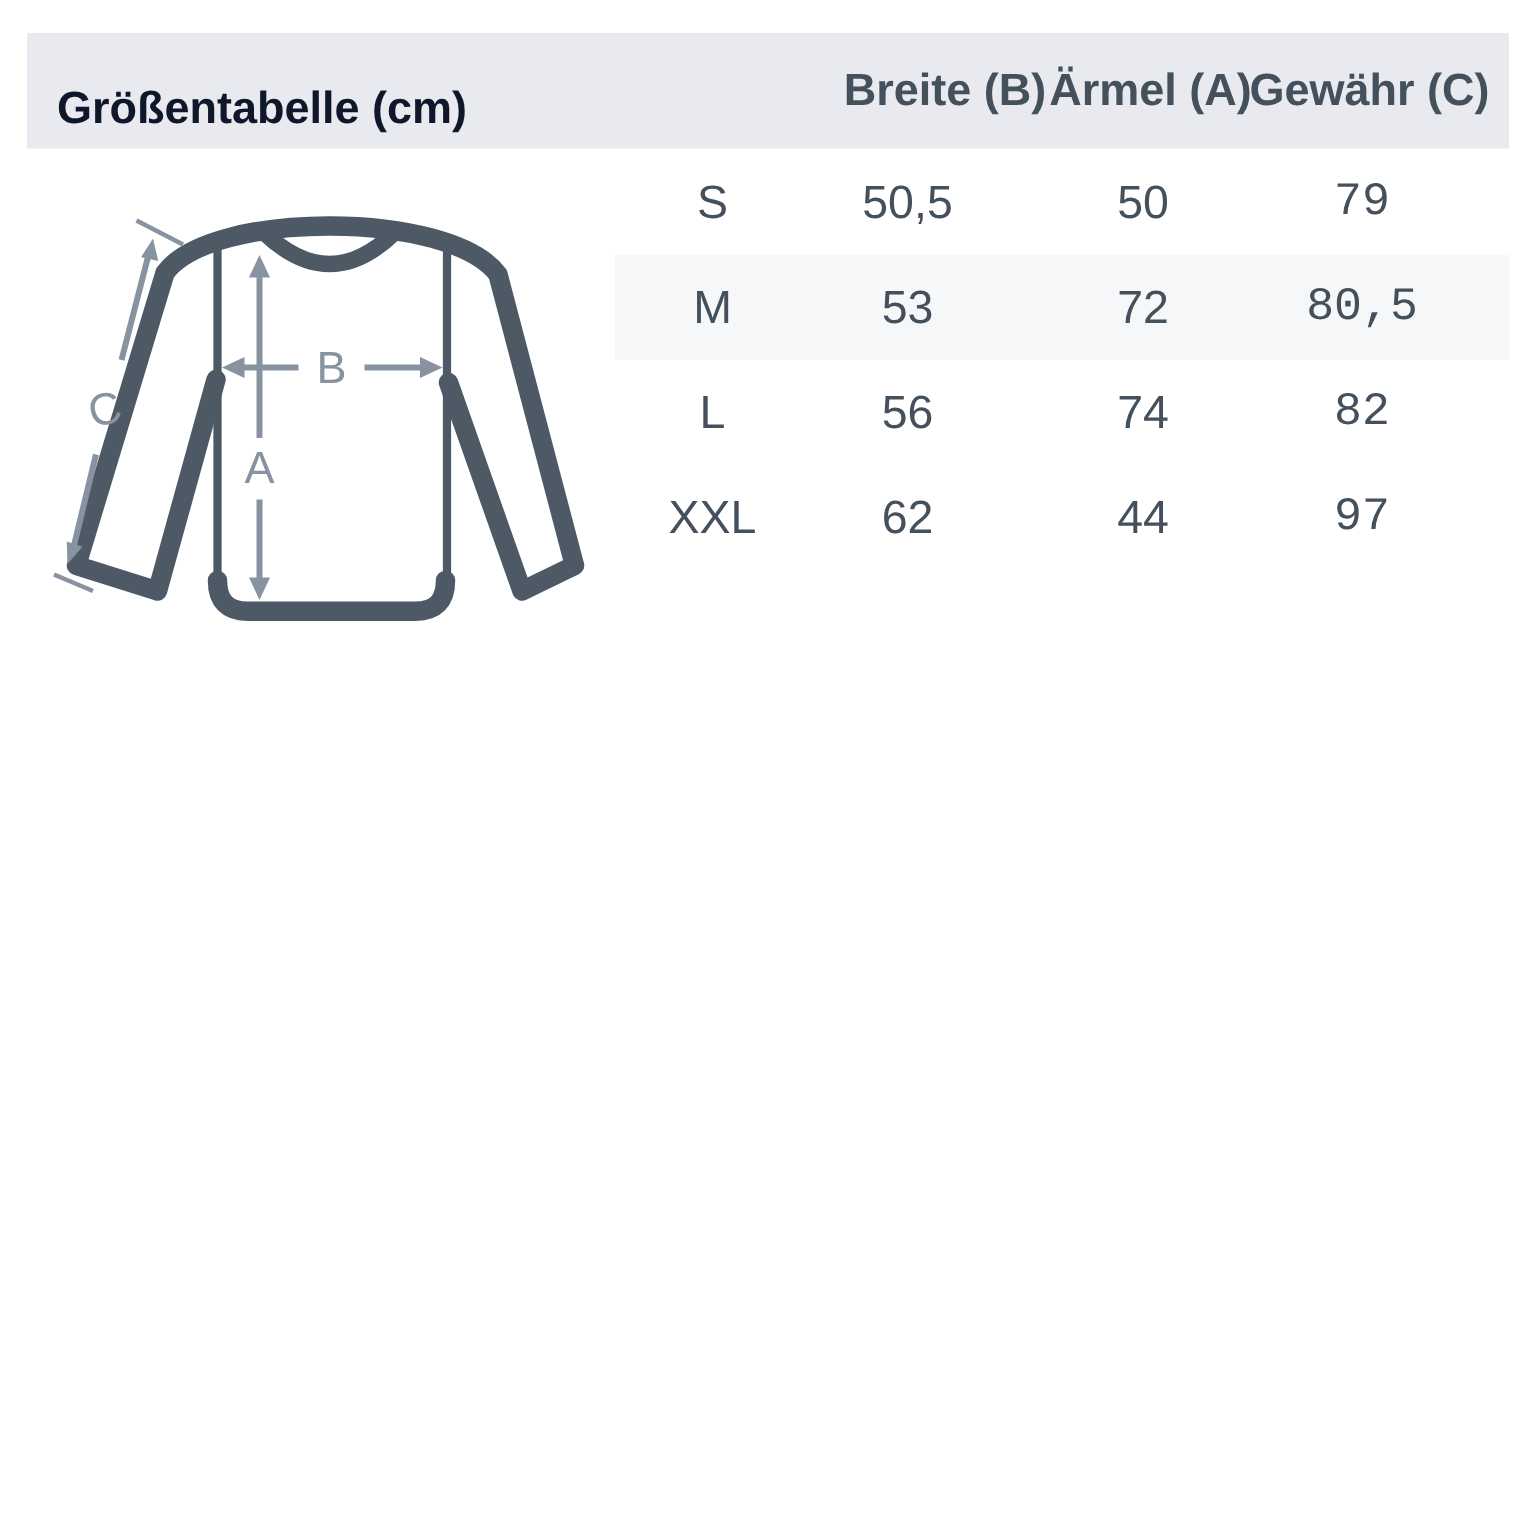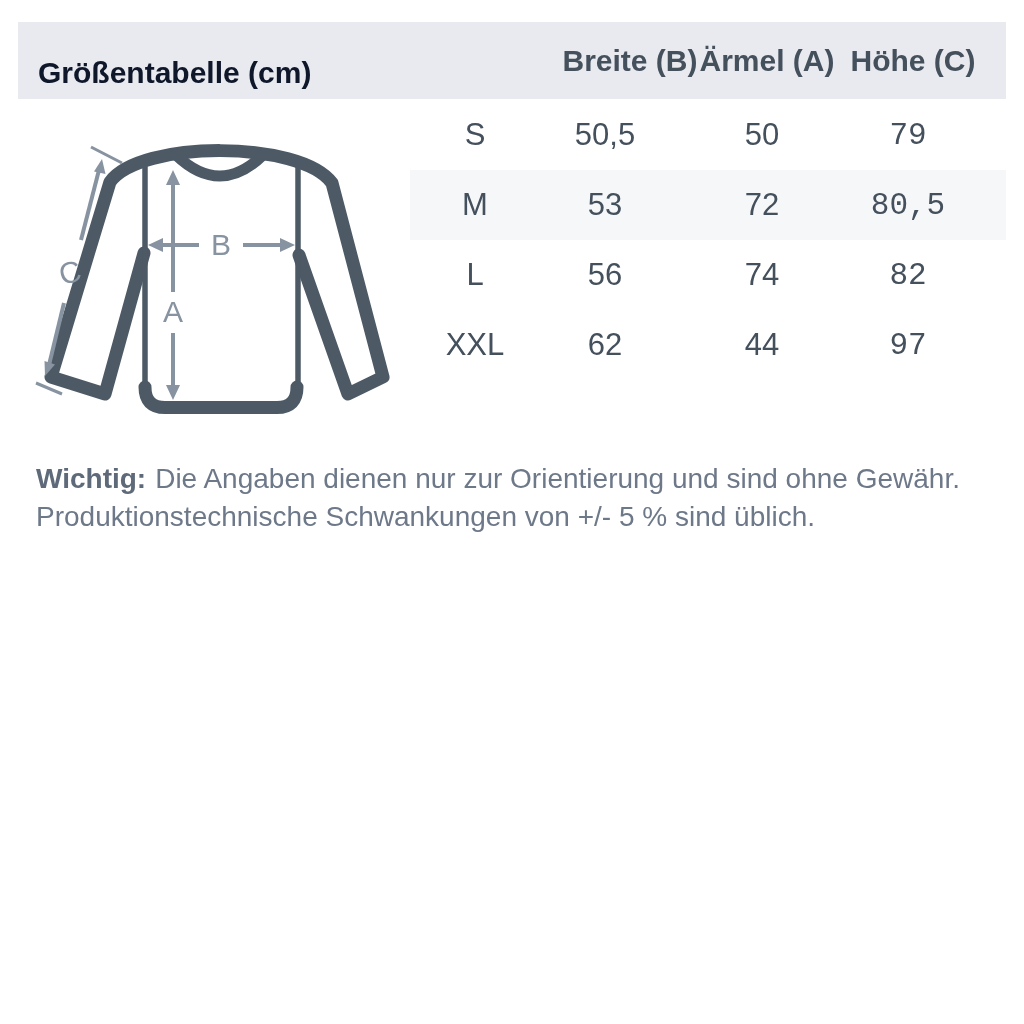--- a/index.html
+++ b/index.html
@@ -93,21 +93,21 @@
 </style>
 </head>
 <body>
 
 <div class="canvas">
 
   <div class="header-bar">
     <span class="header-title">Größentabelle (cm)</span>
     <span class="header-col col-breite">Breite (B)</span>
     <span class="header-col col-hoehe">Ärmel (A)</span>
-    <span class="header-col col-aermel">Höhe (C)</span>
+    <span class="header-col col-aermel">Gewähr (C)</span>
   </div>
 
   <svg class="diagram" viewBox="22 136 385 290">
 
     <g fill="none" stroke="#4d5a66" stroke-linejoin="round" stroke-linecap="round">
       <path stroke-width="13" d="M144,253 L105,394 L51,377 L110,182 C140,140 300,140 332,183 L383,377 L348,394 L299,255"></path>
       <path stroke-width="11" d="M176,155 Q220,197 263,155"></path>
       <path stroke-width="5.5" d="M145,167 L145,398"></path>
       <path stroke-width="5.5" d="M298,167 L298,398"></path>
       <path stroke-width="13" d="M145,387 Q145,407.5 165,407.5 L277,407.5 Q297,407.5 297,387"></path>
@@ -160,18 +160,14 @@
       <span class="cell cell-aermel">82</span>
     </div>
     <div class="size-row">
       <span class="cell cell-size">XXL</span>
       <span class="cell cell-breite">62</span>
       <span class="cell cell-hoehe">44</span>
       <span class="cell cell-aermel">97</span>
     </div>
   </div>
 
-  <div class="note">
-    <span class="note-label">Wichtig:</span><span>Die Angaben dienen nur zur Orientierung und sind ohne Gewähr.</span><br>
-    <span>Produktionstechnische Schwankungen von +/- 5 % sind üblich.</span>
-  </div>
 
 </div>
 
 </body></html>

